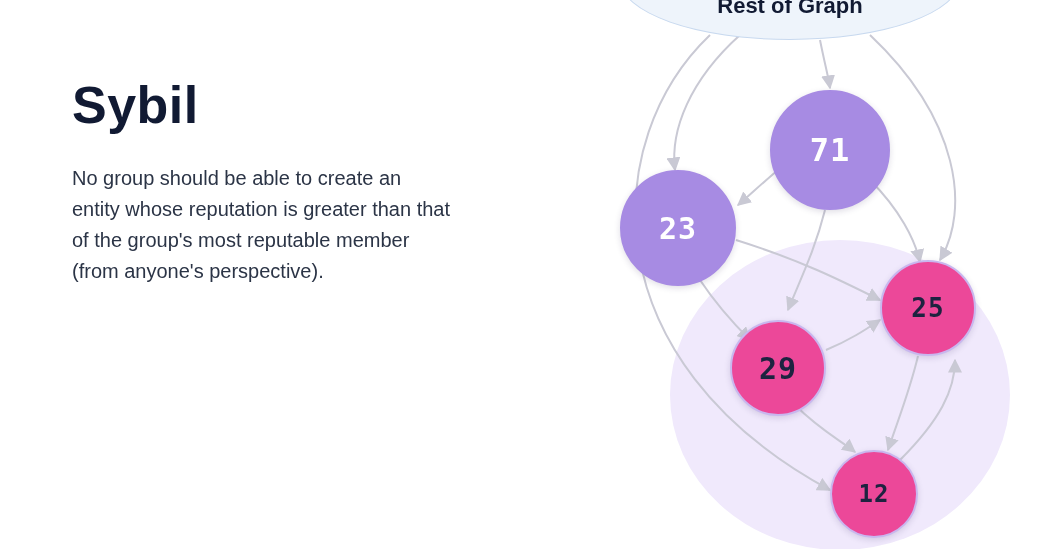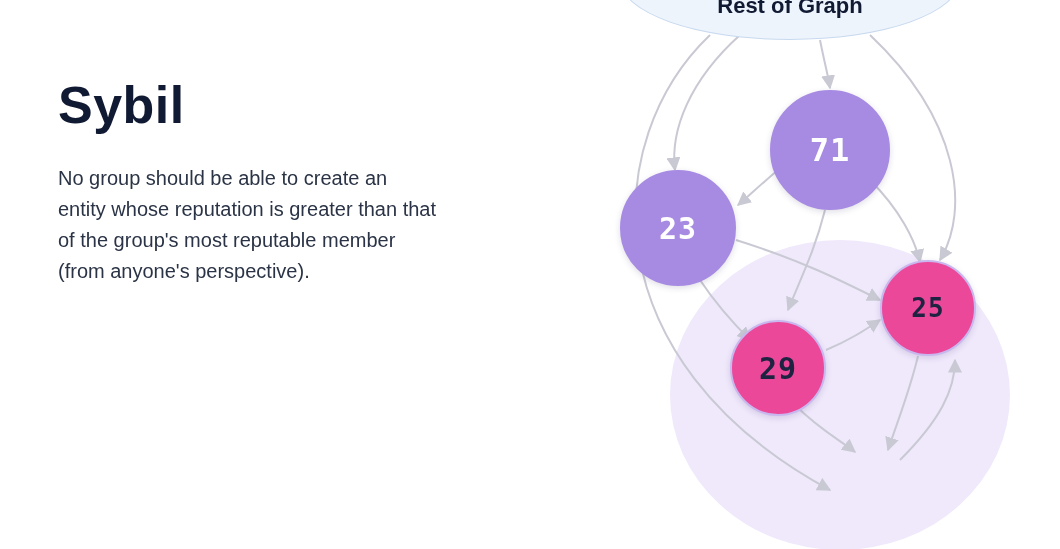--- a/index.html
+++ b/index.html
@@ -1,20 +1,20 @@
 <!DOCTYPE html>
 <html><head>
 <meta charset="utf-8">
 <style>
   * { box-sizing: border-box; margin: 0; padding: 0; }
   html, body { width: 1060px; height: 549px; overflow: hidden; background: #ffffff; font-family: "Segoe UI", "Helvetica Neue", Arial, sans-serif; }
   .page { position: relative; width: 1060px; height: 549px; }
 
   
-  .left { position: absolute; left: 58px; top: 78px; width: 420px; }
+  .left { position: absolute; left: 72px; top: 78px; width: 420px; }
   .title { font-size: 52px; line-height: 1.05; font-weight: 800; color: #111a33; letter-spacing: 0.5px; }
   .title .line2 { position: relative; display: inline-block; }
   .title .line2::after {
     content: "";
     position: absolute;
     left: 0; right: -4px; bottom: -2px;
     height: 12px;
     background: #b7f5e9;
     z-index: -1;
   }
@@ -126,15 +126,18 @@
       </div>
     <div class="node dark n23">
         <span>23</span>
       </div>
     <div class="node light n25">
         <span>25</span>
       </div>
     <div class="node light n29">
         <span>29</span>
       </div>
+    <div class="node light n12">
+        <span>12</span>
+      </div>
 
   </div>
 </div>
 
 </body></html>

